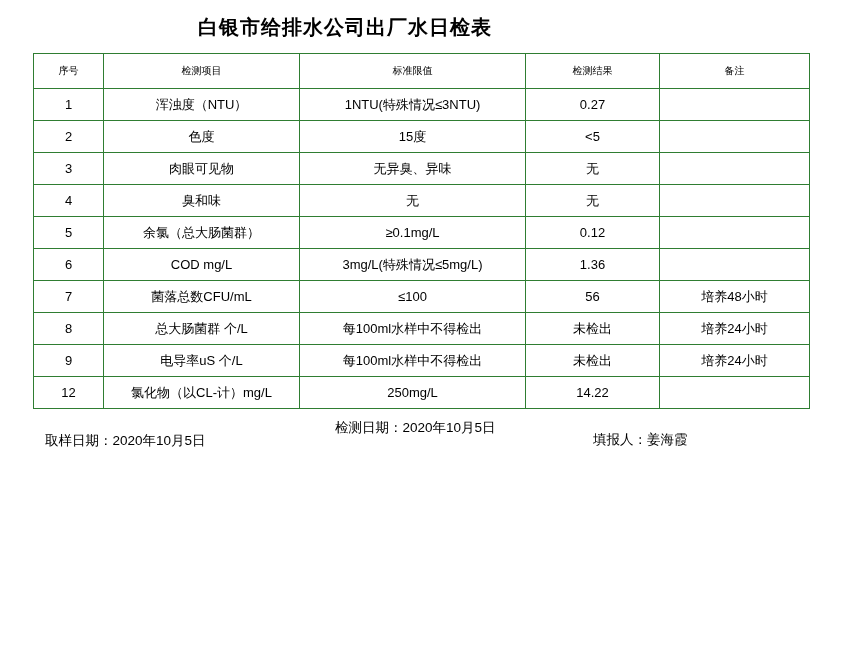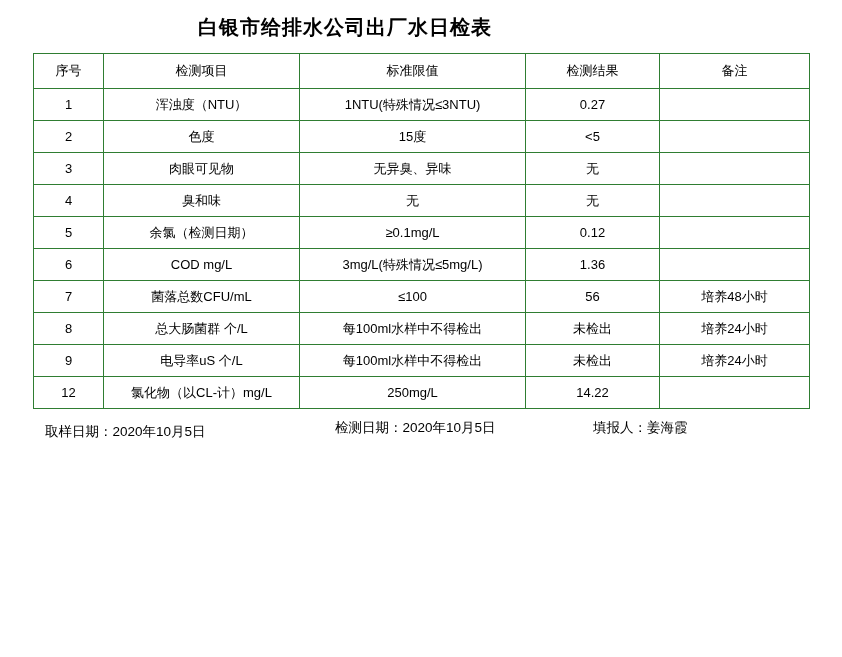--- a/index.html
+++ b/index.html
@@ -42,37 +42,37 @@
     text-align: center;
     vertical-align: middle;
     font-size: 13px;
     font-weight: normal;
     height: 31px;
     padding: 0 2px;
     font-family: "Liberation Sans", sans-serif;
   }
   table.report thead td {
     height: 34px;
-    font-size: 13px;
+    font-size: 10px;
   }
   .col-no    { width: 70px; }
   .col-item  { width: 196px; }
   .col-std   { width: 226px; }
   .col-res   { width: 134px; }
   .col-note  { width: 150px; }
   .footer {
     margin-top: 10px;
     padding: 0 33px;
     font-size: 13.5px;
     position: relative;
     height: 22px;
   }
-  .footer .f1 { position: absolute; left: 45px; top: 4px; }
+  .footer .f1 { position: absolute; left: 45px; top: 13px; }
   .footer .f2 { position: absolute; left: 335px; top: 0; }
-  .footer .f3 { position: absolute; left: 593px; top: 0; }
+  .footer .f3 { position: absolute; left: 593px; top: 12px; }
   .mono-ascii {
     font-family: "Liberation Serif", serif;
     margin-top: 40px;
   }
 </style>
 </head>
 <body>
 
 <div class="page">
 
@@ -120,21 +120,21 @@
         </tr>
         <tr>
           <td>4</td>
           <td>臭和味</td>
           <td>无</td>
           <td>无</td>
           <td></td>
         </tr>
         <tr>
           <td>5</td>
-          <td>余氯（检测日期）</td>
+          <td>余氯（总大肠菌群）</td>
           <td>≥0.1mg/L</td>
           <td>0.12</td>
           <td></td>
         </tr>
         <tr>
           <td>6</td>
           <td class="mono-ascii">COD       mg/L</td>
           <td>3mg/L(特殊情况≤5mg/L)</td>
           <td>1.36</td>
           <td></td>

